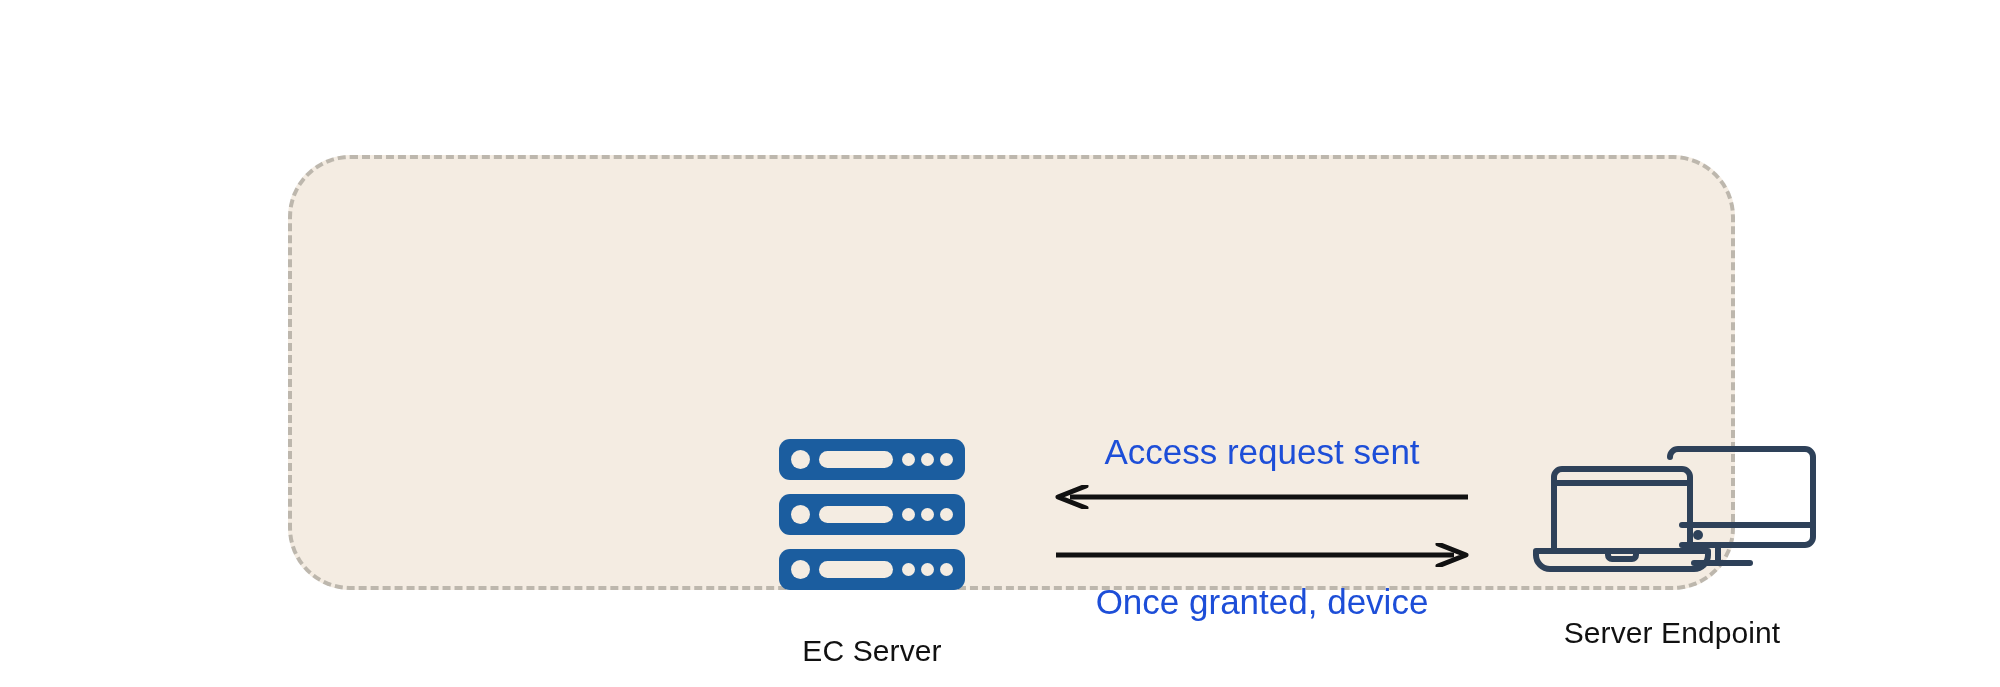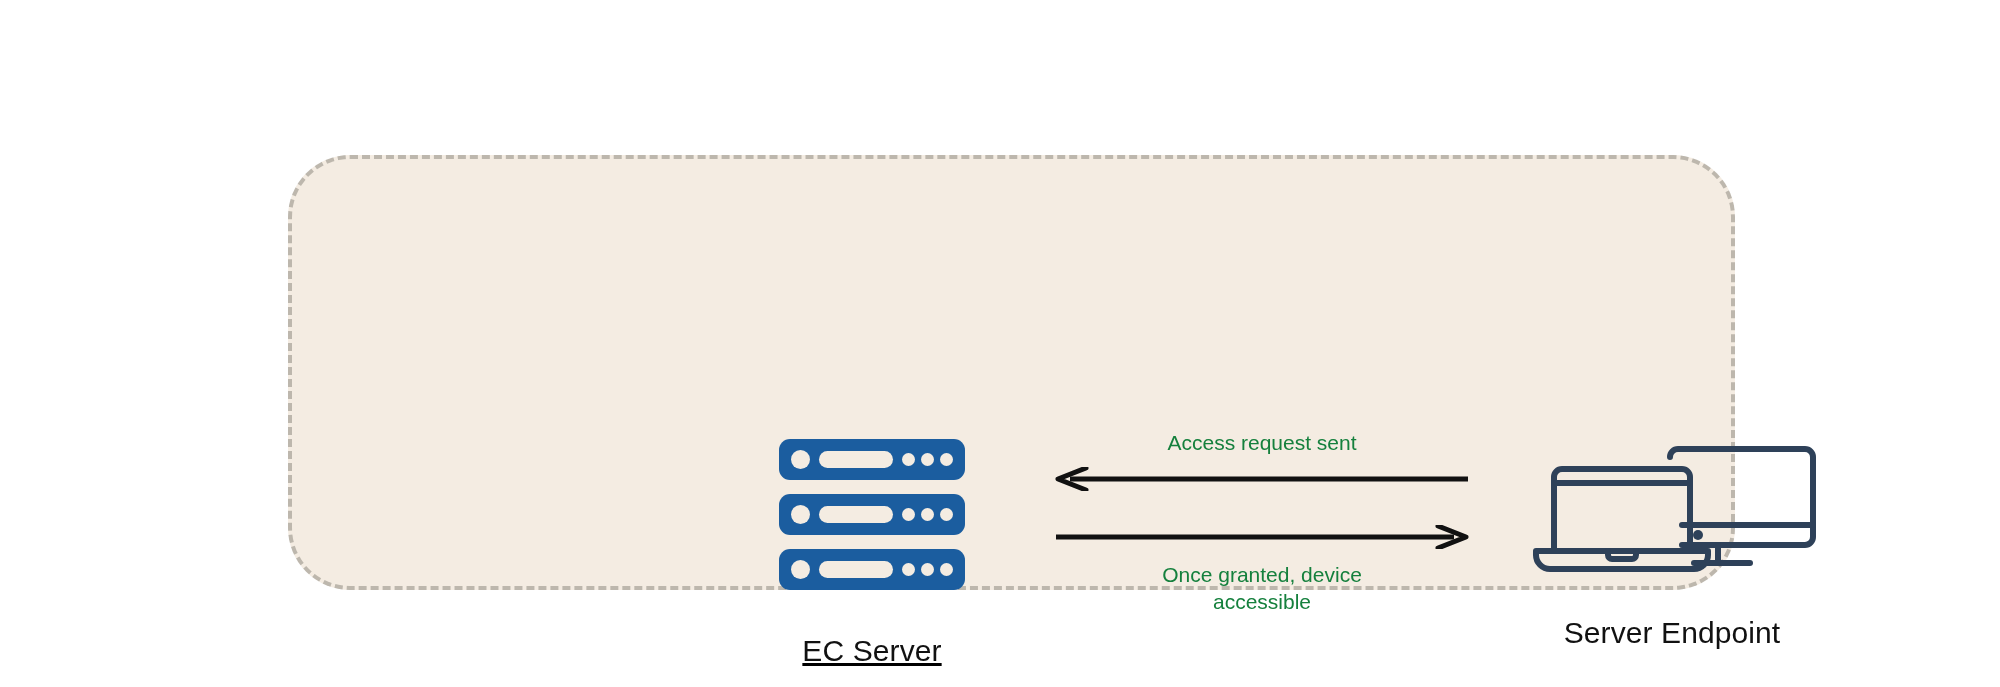--- a/index.html
+++ b/index.html
@@ -40,21 +40,20 @@
     color: #111111;
     letter-spacing: 0.1px;
     white-space: nowrap;
   }
 
   
   #node-server {
     left: 450px;
     top: 280px;
     width: 260px;
-    text-decoration: underline;
   }
   .server-stack {
     display: flex;
     flex-direction: column;
     gap: 14px;
     align-items: center;
   }
   .server-bar {
     width: 186px;
     height: 41px;
@@ -108,22 +107,22 @@
   #node-endpoint .node-label { margin-top: 42px; }
 
   
   #flow-group {
     position: absolute;
     left: 760px;
     top: 270px;
     width: 420px;
   }
   .flow-caption {
-    font-size: 21px;
-    color: #15803d;
+    font-size: 35px;
+    color: #1d4ed8;
     text-align: center;
     line-height: 1.32;
   }
   .flow-arrow { display: block; }
   #caption-request { margin-bottom: 10px; }
   #caption-granted { margin-top: 12px; }
   .arrow-gap { height: 34px; }
 </style>
 </head>
 <body>
@@ -176,21 +175,20 @@
 
     <div class="arrow-gap"></div>
 
     <svg class="flow-arrow" width="420" height="24" viewBox="0 0 420 24">
       <line x1="4" y1="12" x2="402" y2="12" stroke="#111111" stroke-width="5"></line>
       <polyline points="386,1 414,12 386,23" fill="none" stroke="#111111" stroke-width="5" stroke-linecap="round" stroke-linejoin="round"></polyline>
     </svg>
 
     <div class="flow-caption" id="caption-granted">
       <div>Once granted, device</div>
-      <div>accessible</div>
     </div>
   </div>
 
   <div class="node" id="node-endpoint">
 
     <div class="device-art">
       <svg width="300" height="135" viewBox="0 0 300 135" fill="none" stroke="#2E4159" stroke-width="6" stroke-linecap="round" stroke-linejoin="round">
 
         <g>
           <path d="M148 18 a8 8 0 0 1 8 -8 H283 a8 8 0 0 1 8 8 V98 a8 8 0 0 1 -8 8 H160"></path>

